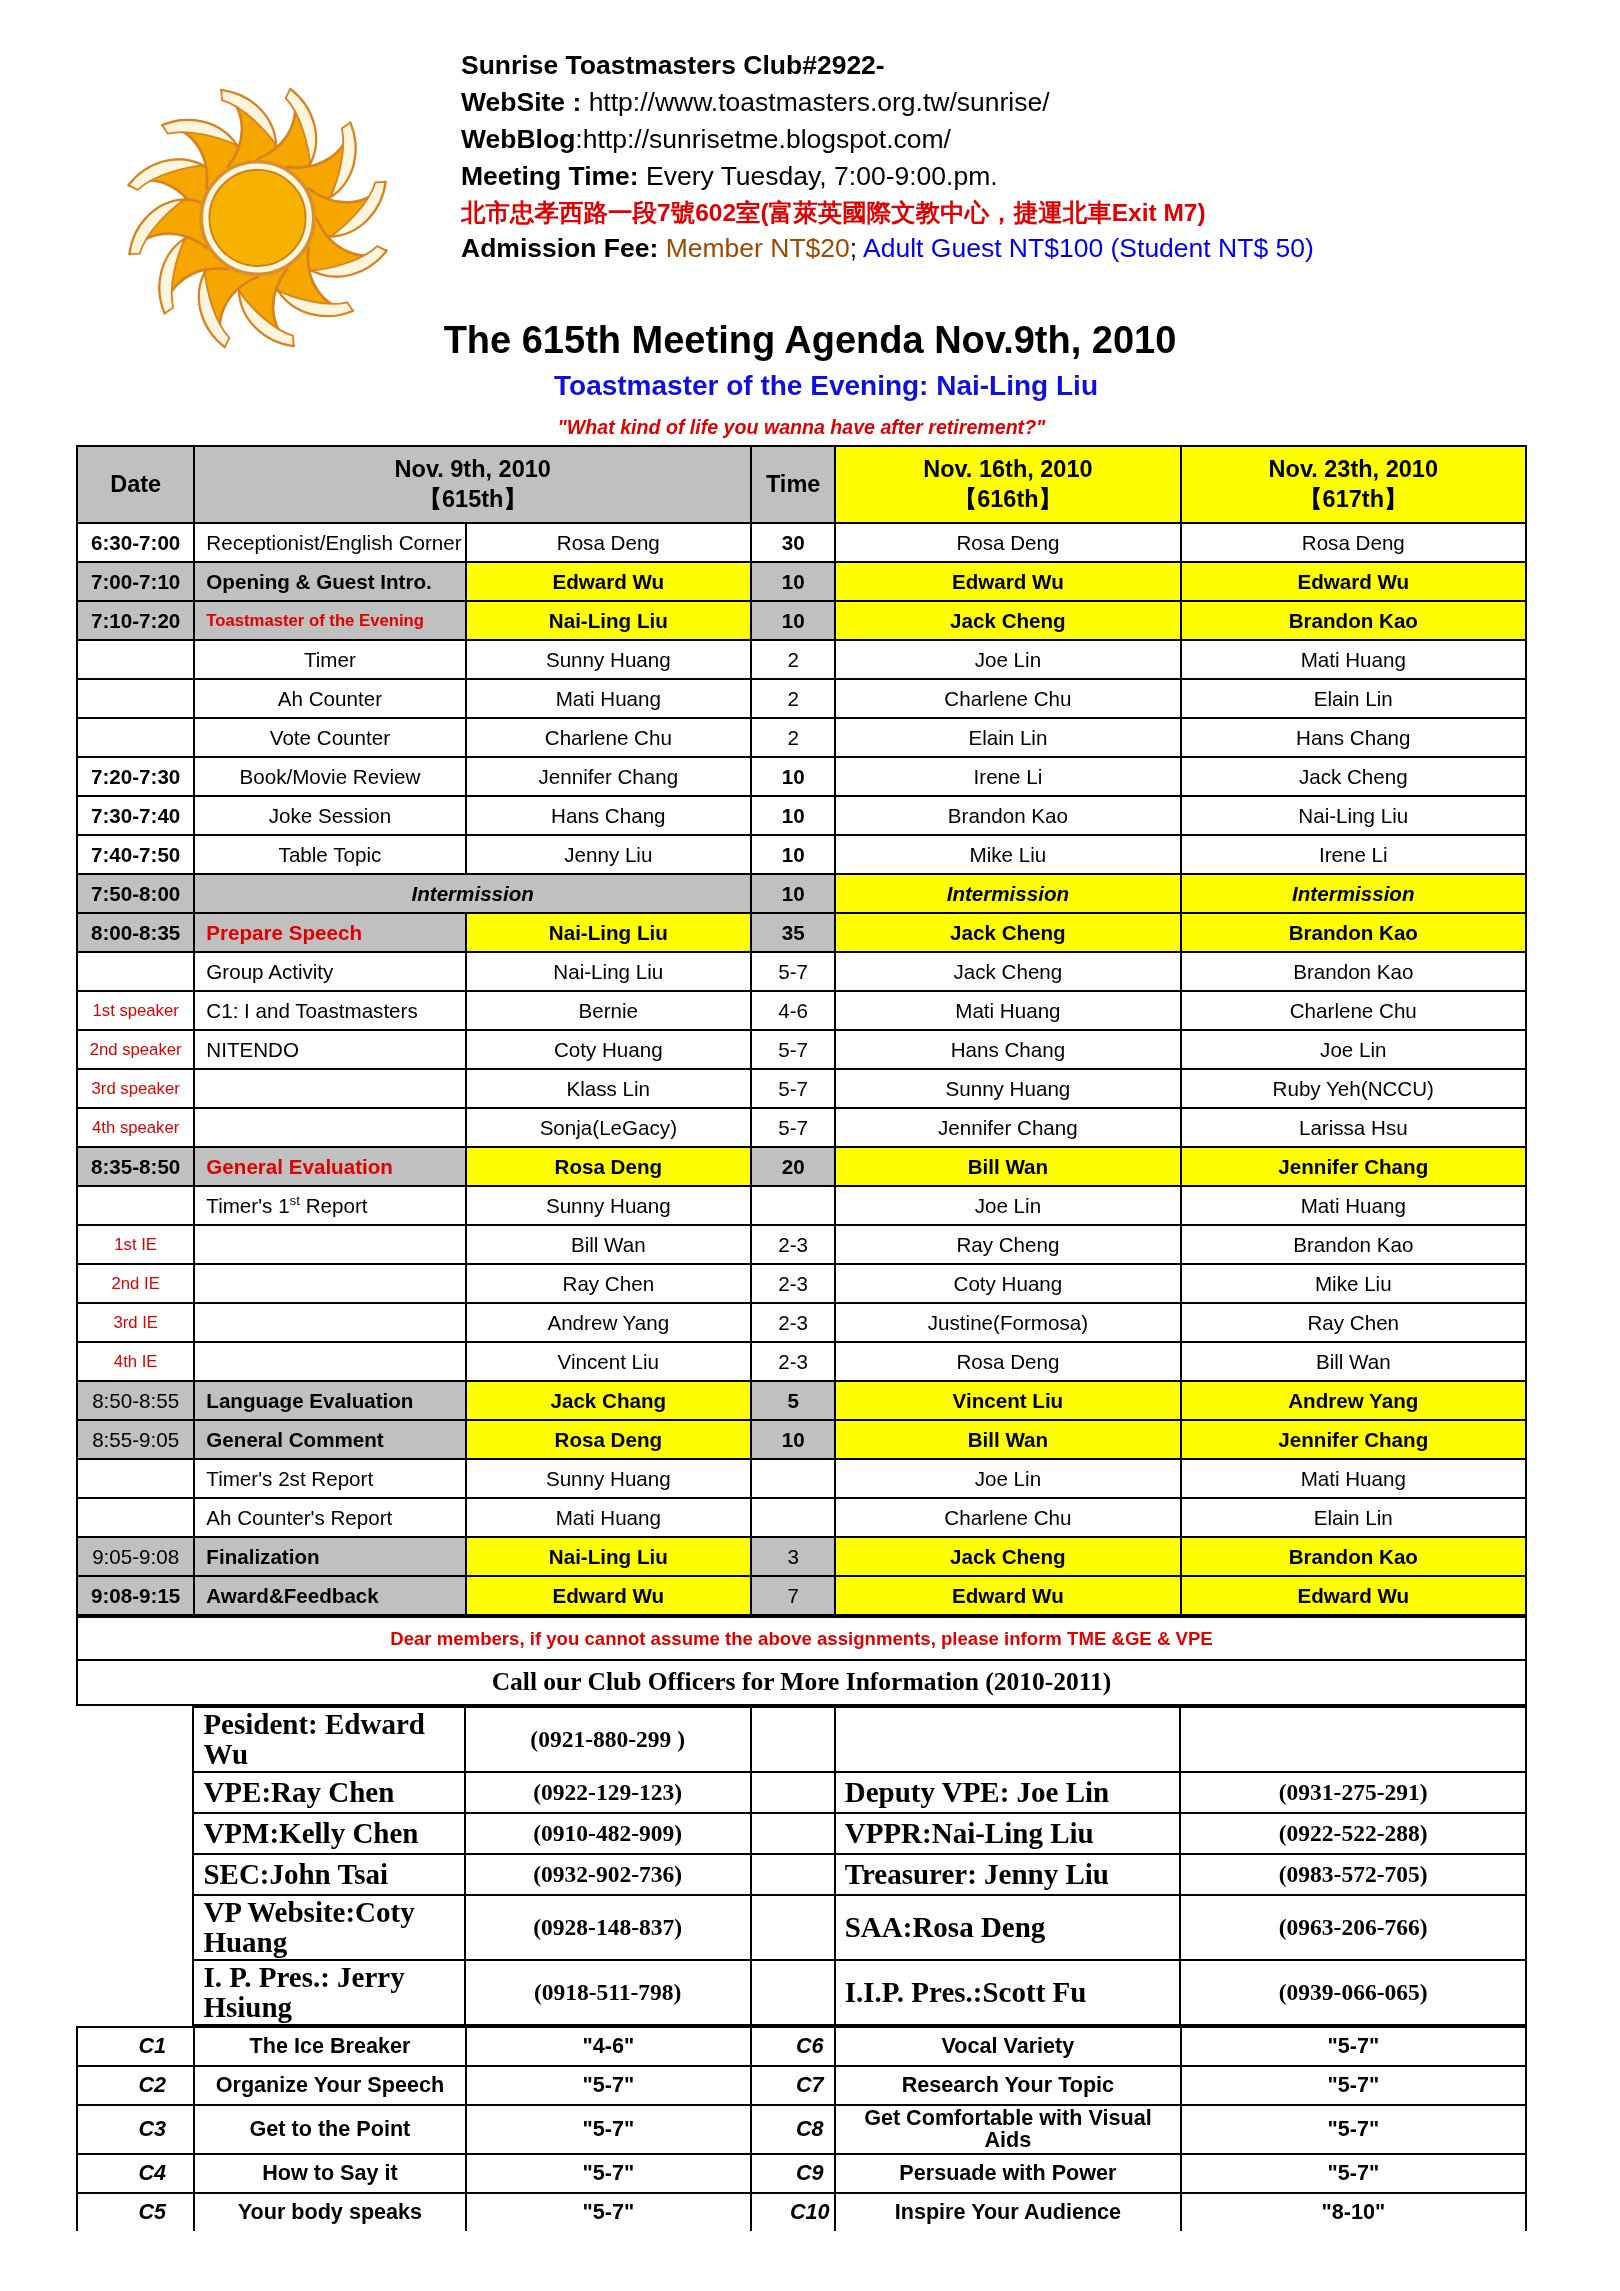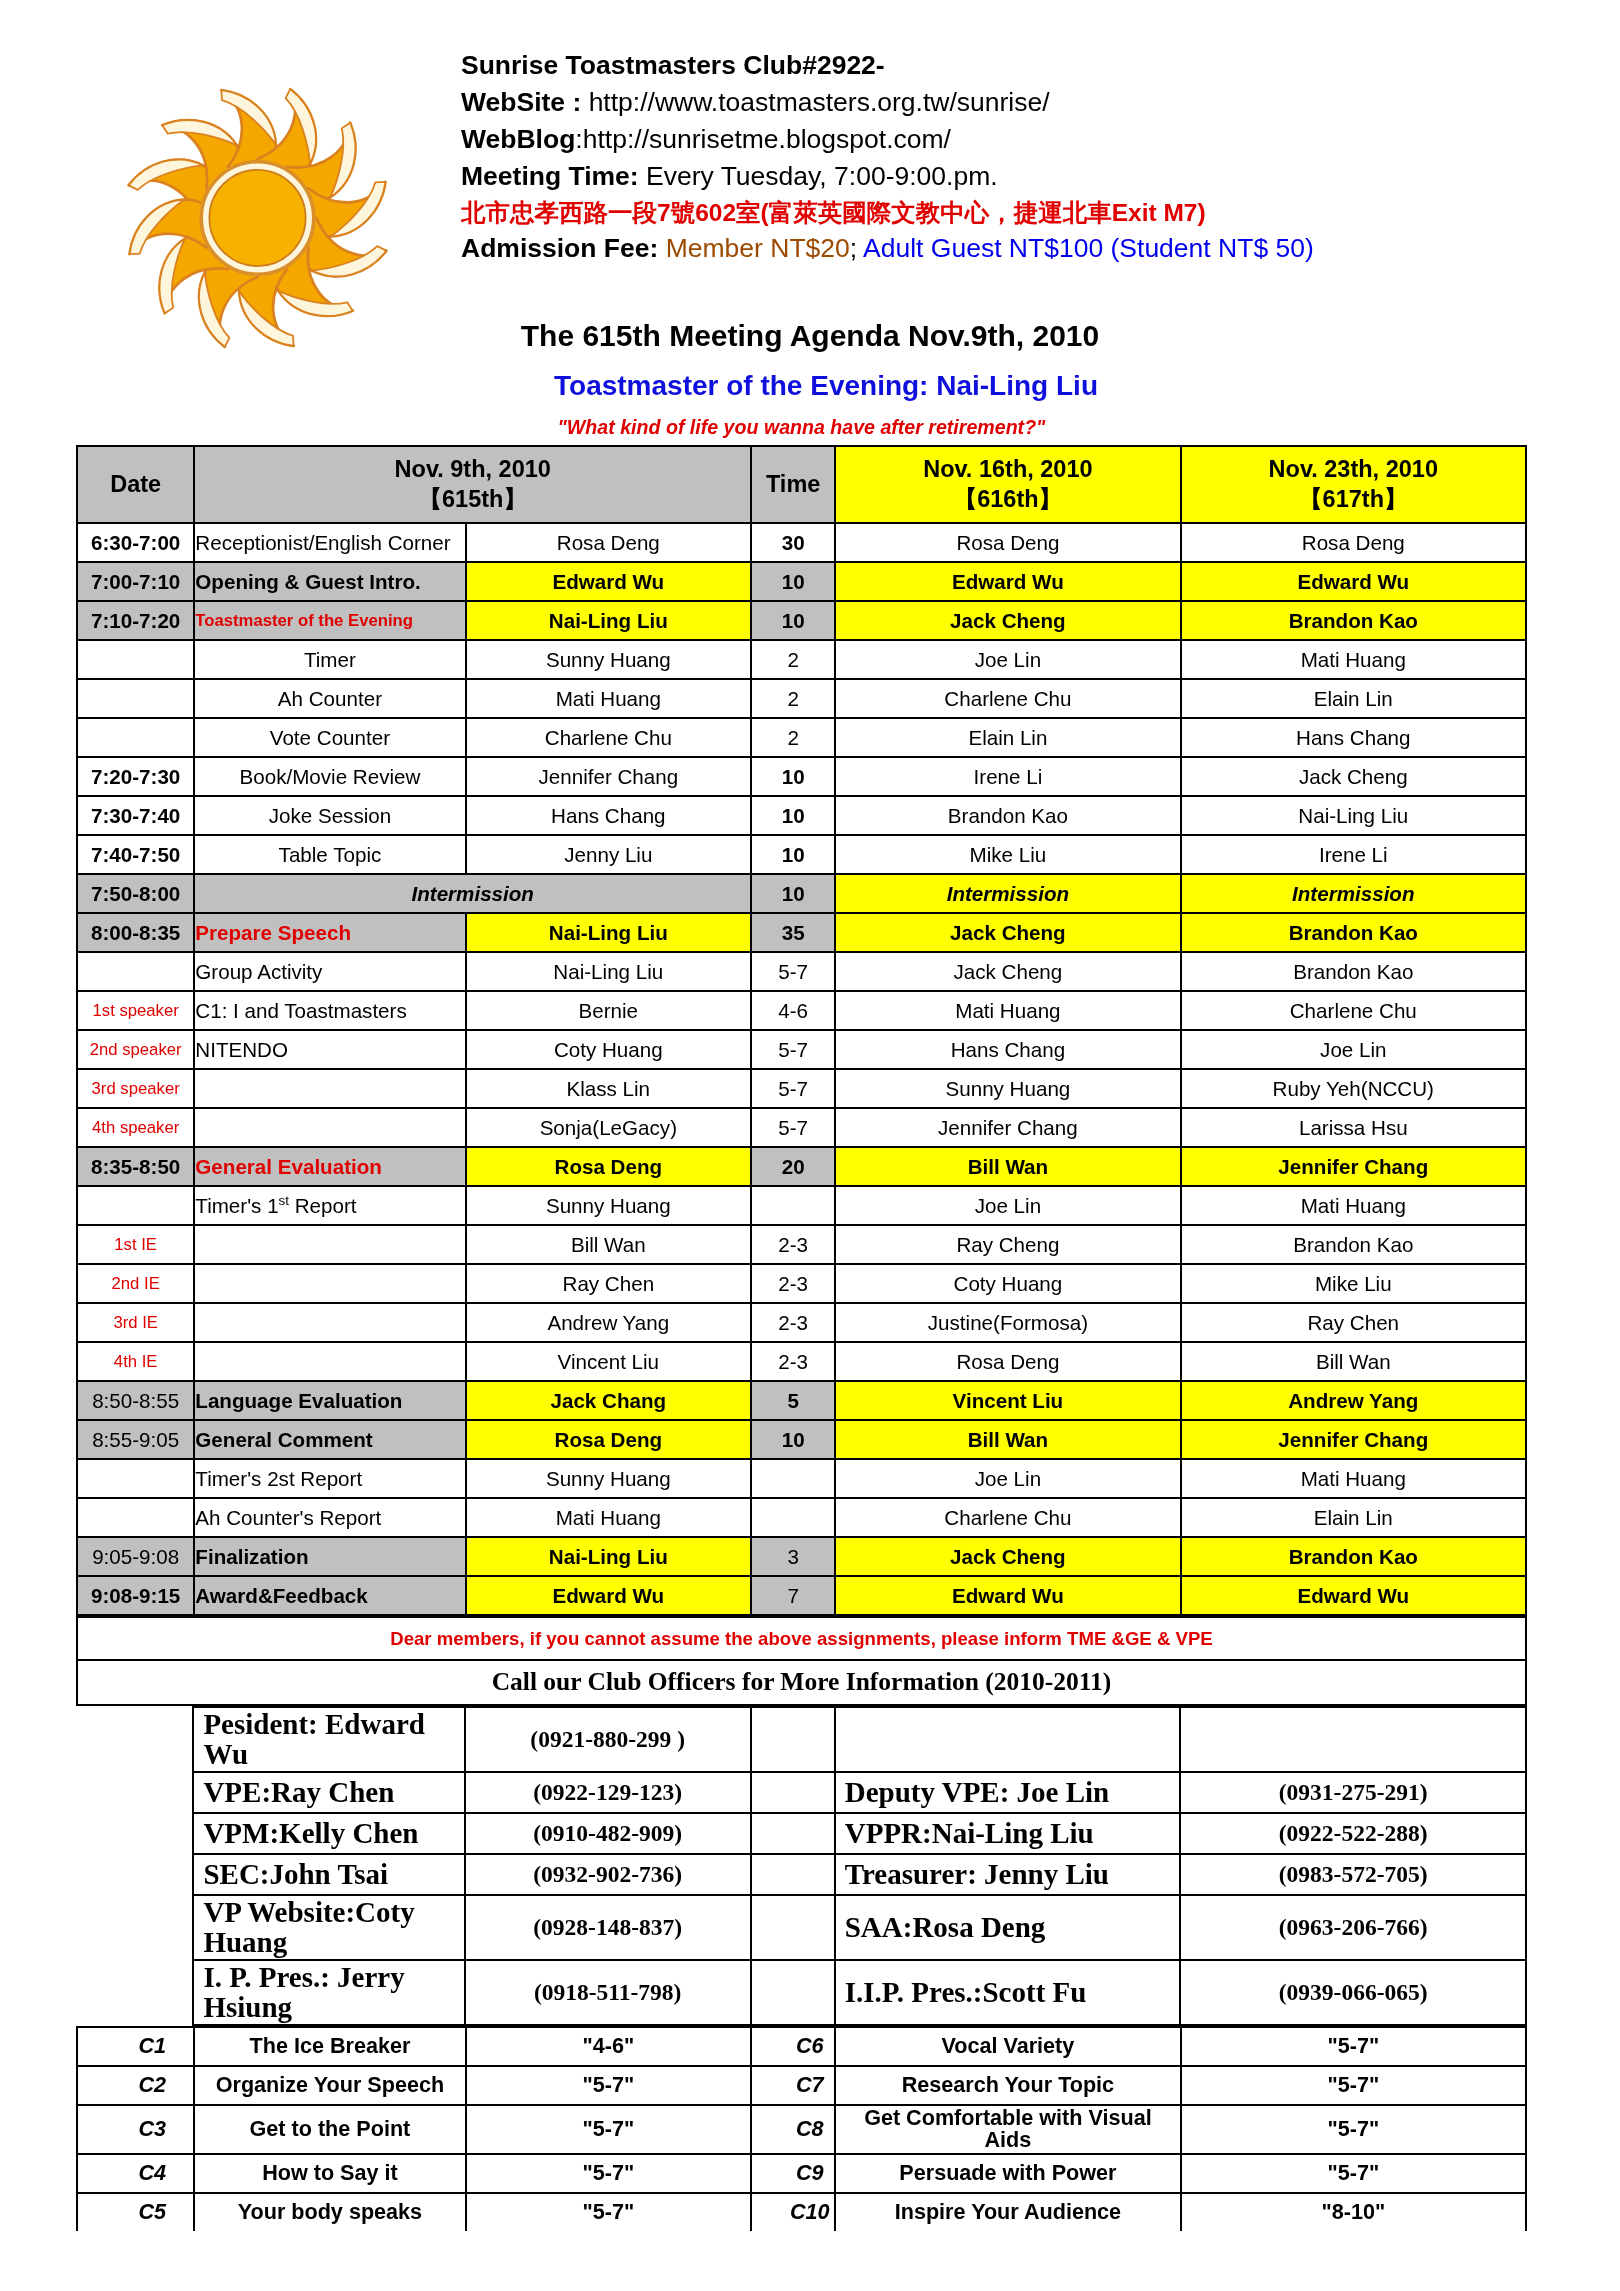--- a/index.html
+++ b/index.html
@@ -7,37 +7,37 @@
 
   
   #sun{position:absolute;left:76px;top:21.6px;width:363px;height:392px;z-index:1;pointer-events:none;}
   #header-text{position:absolute;left:461px;top:47px;width:1068px;z-index:2;}
   .h-line{font-weight:bold;font-size:26.5px;line-height:37px;color:#000;white-space:nowrap;}
   .h-norm{font-weight:normal;}
   .h-red{color:#e00000;font-weight:bold;font-size:24.5px;line-height:35px;}
   .h-brown{color:#9c4a00;font-weight:normal;}
   .h-blue{color:#0000ee;font-weight:normal;}
 
-  #agenda-title{position:absolute;left:0;top:319px;width:1620px;text-align:center;font-size:30px;font-weight:bold;color:#000;z-index:3;}
+  #agenda-title{position:absolute;left:0;top:319px;width:1620px;text-align:center;font-size:38px;font-weight:bold;color:#000;z-index:3;}
   #tme-line{position:absolute;left:16px;top:370px;width:1620px;text-align:center;font-size:28px;font-weight:bold;color:#1010dd;z-index:3;}
 
   
   #sheet{position:absolute;left:76px;top:410px;width:1451px;z-index:4;}
   table{border-collapse:collapse;table-layout:fixed;width:1451px;background:transparent;}
   td{border:2px solid #000;font-size:20.6px;color:#000;text-align:center;
      padding:1px 2.9px;height:35px;line-height:1.05;overflow:hidden;background:#fff;}
   .nb{border:none;}
   .gray{background:#c0c0c0;}
   .yel{background:#ffff00;}
   .white{background:#fff;}
   .b{font-weight:bold;}
   .red{color:#e00000;}
   .redb{color:#e00000;font-weight:bold;}
   .ital{font-style:italic;}
-  .left{text-align:left;padding-left:0;}
+  .left{text-align:left;padding-left:11px;}
   .sm{font-size:16.7px;}
   .xsm{font-size:14.7px;}
 
   .quote{font-size:19.6px;font-weight:bold;font-style:italic;color:#e00000;text-align:center;height:33px;}
   .hdr{font-weight:bold;font-size:23.5px;line-height:1.25;height:73px;}
   .notice{color:#e00000;font-weight:bold;font-size:18.6px;height:39px;}
   .officers-title{font-family:"Liberation Serif",serif;font-size:25.5px;font-weight:bold;height:41px;}
   .off{font-family:"Liberation Serif",serif;font-weight:bold;font-size:29px;text-align:left;padding-left:9px;height:37px;}
   .offnum{font-family:"Liberation Serif",serif;font-weight:bold;font-size:23.5px;text-align:center;height:37px;}
   .sot{font-family:"Liberation Serif",serif;font-style:italic;font-size:23.5px;height:37px;}

